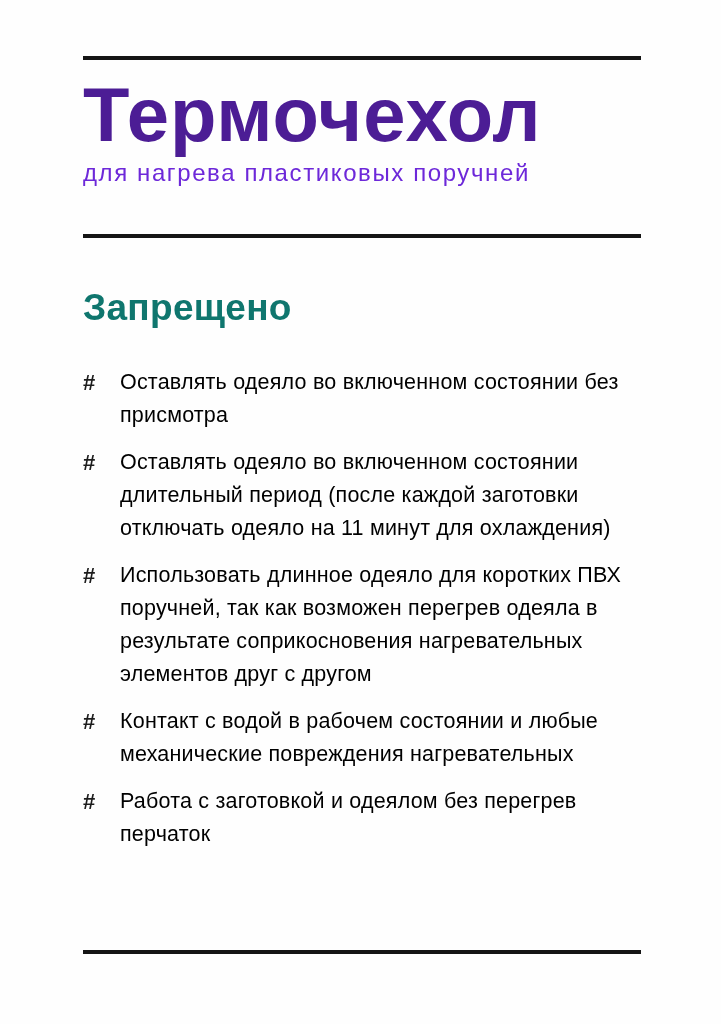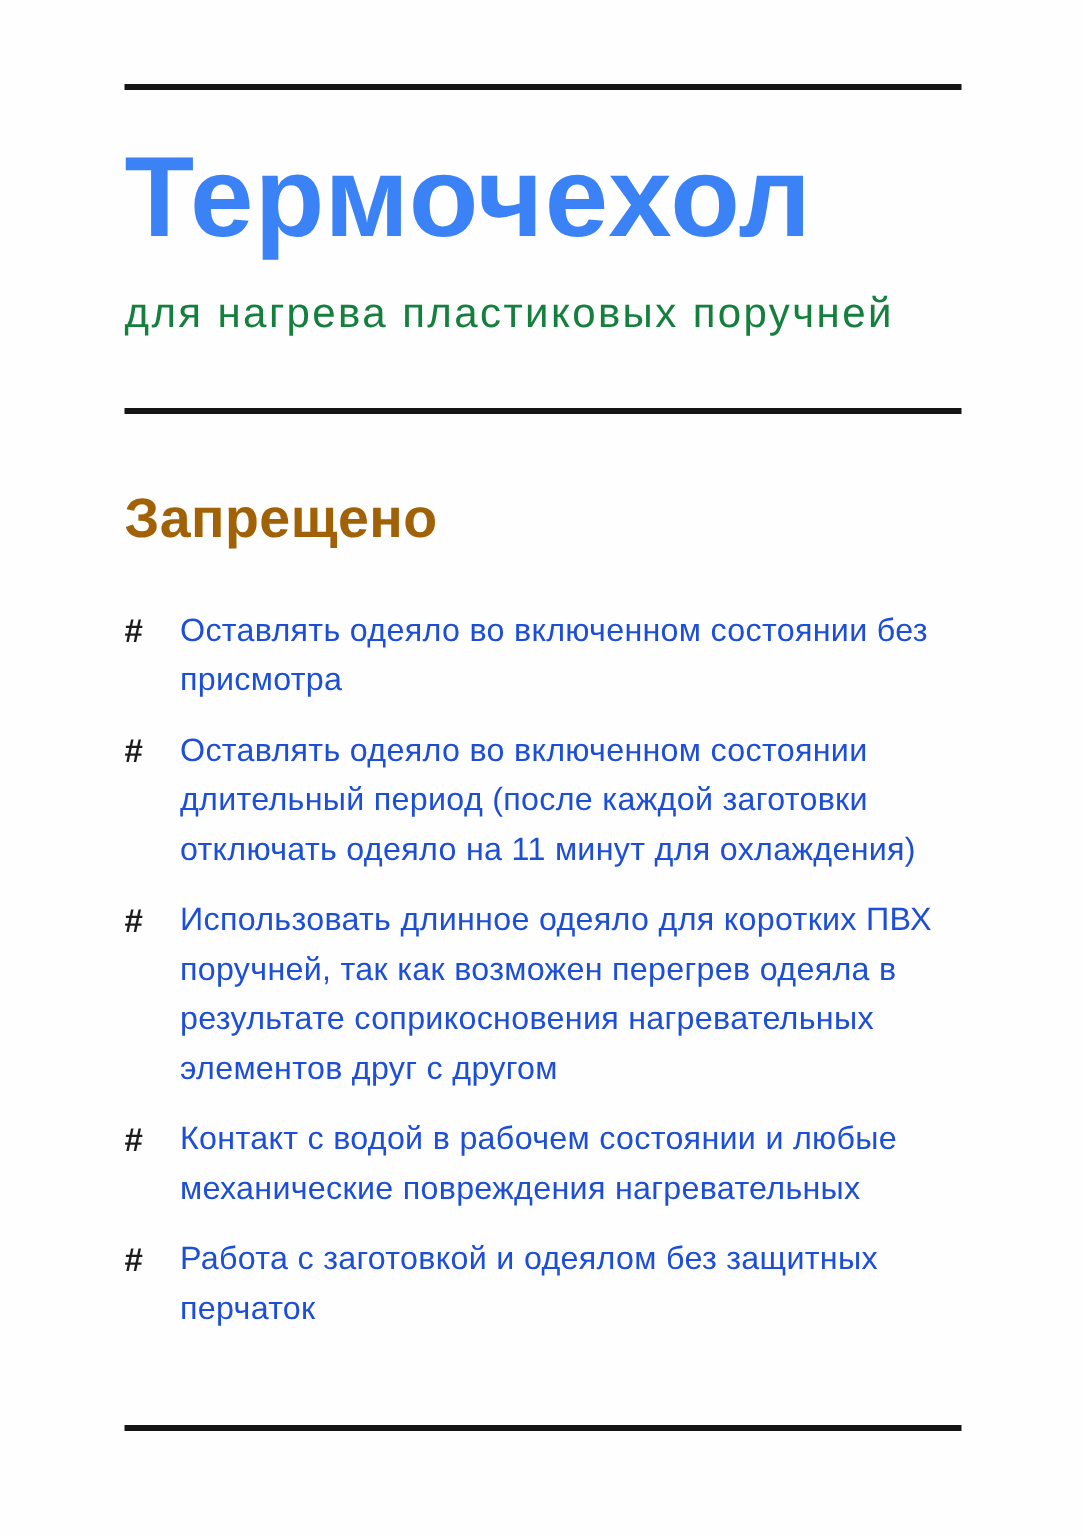--- a/index.html
+++ b/index.html
@@ -24,42 +24,42 @@
   }
   .rule-top { margin-top: 56px; }
   .rule-middle { margin-top: 44px; }
   .rule-bottom {
     position: absolute;
     left: 83px;
     top: 950px;
     width: 558px;
   }
   h1.title {
-    margin: 29px 0 0 0;
+    margin: 12px 0 0 0;
     font-size: 76px;
     line-height: 1.12;
     font-weight: 800;
     letter-spacing: 1px;
-    color: #3b82f6;
+    color: #4c1d95;
   }
   .subtitle {
-    margin-top: 16px;
-    font-size: 28px;
+    margin-top: 0;
+    font-size: 24px;
     line-height: 1.35;
     font-weight: 400;
     letter-spacing: 1.6px;
-    color: #15803d;
+    color: #6d28d9;
   }
   h2.section-heading {
     margin: 48px 0 0 0;
     font-size: 37px;
     line-height: 1.2;
     font-weight: 800;
     letter-spacing: 0.3px;
-    color: #a16207;
+    color: #0f766e;
   }
   ul.prohibited-list {
     list-style: none;
     margin: 36px 0 0 0;
     padding: 0;
   }
   ul.prohibited-list li {
     display: flex;
     align-items: flex-start;
     margin-bottom: 14px;
@@ -70,21 +70,21 @@
     line-height: 33px;
     font-weight: 700;
     color: #1c1c1c;
   }
   .item-text {
     flex: 1 1 auto;
     font-size: 21.5px;
     line-height: 33px;
     font-weight: 400;
     letter-spacing: 0.2px;
-    color: #1d4ed8;
+    color: #000000;
   }
 </style>
 </head>
 <body>
 
 <div class="page">
 
   <div class="rule rule-top"></div>
 
   <h1 class="title">Термочехол</h1>
@@ -107,19 +107,19 @@
     <li>
       <span class="hash">#</span>
       <span class="item-text">Использовать длинное одеяло для коротких ПВХ поручней, так как возможен перегрев одеяла в результате соприкосновения нагревательных элементов друг с другом</span>
     </li>
     <li>
       <span class="hash">#</span>
       <span class="item-text">Контакт с водой в рабочем состоянии и любые механические повреждения нагревательных</span>
     </li>
     <li>
       <span class="hash">#</span>
-      <span class="item-text">Работа с заготовкой и одеялом без защитных перчаток</span>
+      <span class="item-text">Работа с заготовкой и одеялом без перегрев перчаток</span>
     </li>
   </ul>
 
   <div class="rule rule-bottom"></div>
 
 </div>
 
 </body></html>

